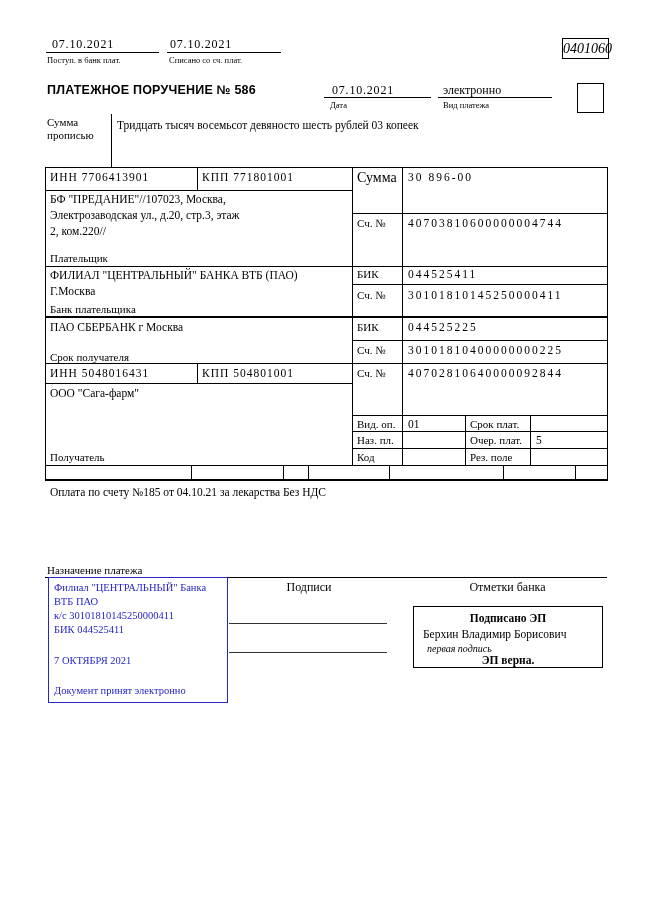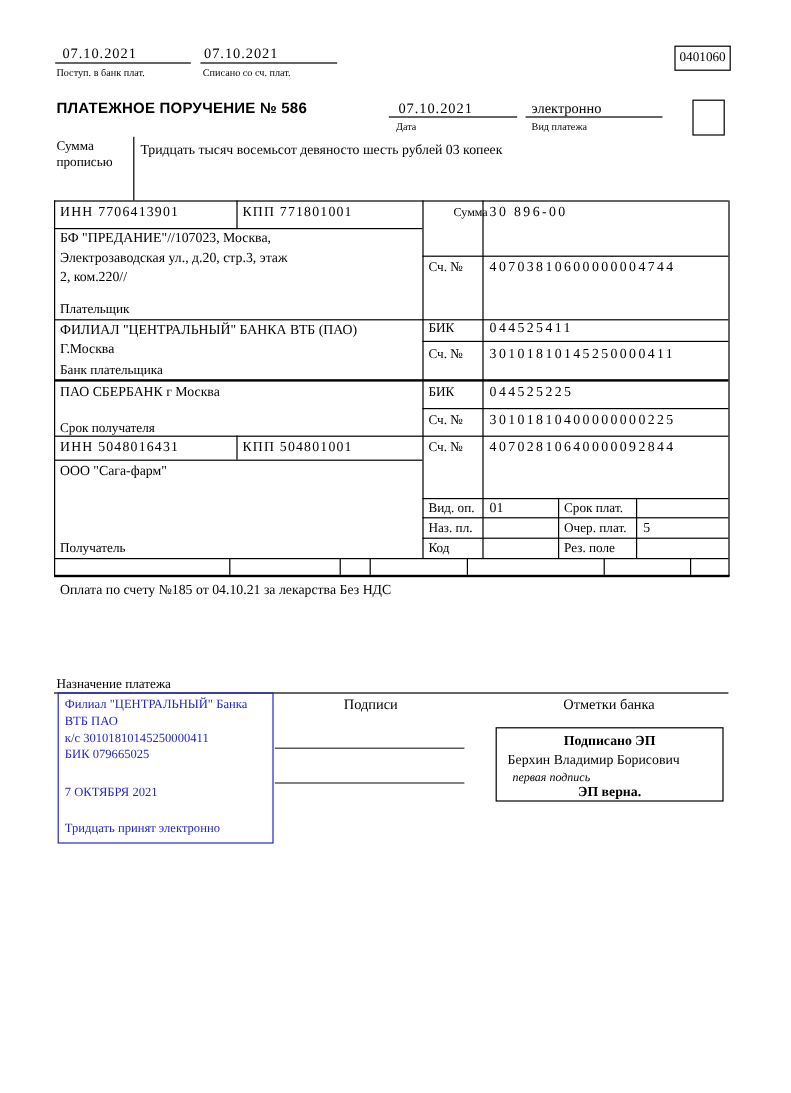--- a/index.html
+++ b/index.html
@@ -35,21 +35,21 @@
 
   <div class="t dt" style="left:52px;top:38px;">07.10.2021</div>
   <div class="hl" style="left:46px;top:52px;width:113px;"></div>
   <div class="t sm" style="left:47px;top:56px;">Поступ. в банк плат.</div>
 
   <div class="t dt" style="left:170px;top:38px;">07.10.2021</div>
   <div class="hl" style="left:167px;top:52px;width:114px;"></div>
   <div class="t sm" style="left:169px;top:56px;">Списано со сч. плат.</div>
 
   <div class="box" style="left:562px;top:38px;width:47px;height:21px;">
-    <div class="t center" style="left:0;right:0;top:3px;font-size:11px;position:absolute;">0401060</div>
+    <div class="t center" style="left:0;right:0;top:3px;font-size:14px;position:absolute;font-style:italic;">0401060</div>
   </div>
 
   <div class="t title" style="left:47px;top:84px;">ПЛАТЕЖНОЕ ПОРУЧЕНИЕ № 586</div>
 
   <div class="t dt" style="left:332px;top:84px;">07.10.2021</div>
   <div class="hl" style="left:324px;top:97px;width:107px;"></div>
   <div class="t sm" style="left:330px;top:101px;">Дата</div>
 
   <div class="t fs12" style="left:443px;top:84px;">электронно</div>
   <div class="hl" style="left:438px;top:97px;width:114px;"></div>
@@ -86,21 +86,21 @@
   <div class="vl" style="left:530px;top:415px;height:50px;"></div>
   <div class="vl" style="left:191px;top:465px;height:14px;"></div>
   <div class="vl" style="left:283px;top:465px;height:14px;"></div>
   <div class="vl" style="left:308px;top:465px;height:14px;"></div>
   <div class="vl" style="left:389px;top:465px;height:14px;"></div>
   <div class="vl" style="left:503px;top:465px;height:14px;"></div>
   <div class="vl" style="left:575px;top:465px;height:14px;"></div>
 
   <div class="t num1" style="left:50px;top:171px;">ИНН 7706413901</div>
   <div class="t num1" style="left:202px;top:171px;">КПП 771801001</div>
-  <div class="t" style="left:378px;top:171px;font-size:10px;">Сумма</div>
+  <div class="t" style="left:357px;top:171px;font-size:14px;">Сумма</div>
   <div class="t num" style="left:408px;top:171px;">30 896-00</div>
 
   <div class="t" style="left:50px;top:193px;">БФ "ПРЕДАНИЕ"//107023, Москва,</div>
   <div class="t" style="left:50px;top:209px;">Электрозаводская ул., д.20, стр.3, этаж</div>
   <div class="t" style="left:50px;top:225px;">2, ком.220//</div>
 
   <div class="t" style="left:357px;top:217px;font-size:11px;">Сч. №</div>
   <div class="t num" style="left:408px;top:217px;">40703810600000004744</div>
 
   <div class="t lbl" style="left:50px;top:252px;">Плательщик</div>
@@ -137,23 +137,23 @@
   <div class="t lbl" style="left:470px;top:451px;">Рез. поле</div>
 
   <div class="t" style="left:50px;top:486px;">Оплата по счету №185 от 04.10.21 за лекарства Без НДС</div>
   <div class="t lbl" style="left:47px;top:564px;">Назначение платежа</div>
   <div class="hl" style="left:45px;top:577px;width:562px;"></div>
 
   <div class="stamp" style="left:48px;top:577px;width:180px;height:126px;">
     <div class="sline" style="margin-top:3px;">Филиал "ЦЕНТРАЛЬНЫЙ" Банка</div>
     <div class="sline">ВТБ ПАО</div>
     <div class="sline">к/с 30101810145250000411</div>
-    <div class="sline">БИК 079665025</div>
+    <div class="sline">БИК 044525411</div>
     <div class="sline" style="position:absolute;top:76px;left:0;">7 ОКТЯБРЯ 2021</div>
-    <div class="sline" style="position:absolute;bottom:4px;left:0;">Тридцать принят электронно</div>
+    <div class="sline" style="position:absolute;bottom:4px;left:0;">Документ принят электронно</div>
   </div>
 
   <div class="t fs12 center" style="left:230px;top:581px;width:158px;">Подписи</div>
   <div class="hl gray" style="left:229px;top:623px;width:158px;"></div>
   <div class="hl gray" style="left:229px;top:652px;width:158px;"></div>
 
   <div class="t fs12 center" style="left:410px;top:581px;width:195px;">Отметки банка</div>
 
   <div class="epbox" style="left:413px;top:606px;width:190px;height:62px;">
     <div class="t b center" style="position:absolute;left:0;right:0;top:5px;font-size:11.5px;">Подписано ЭП</div>

